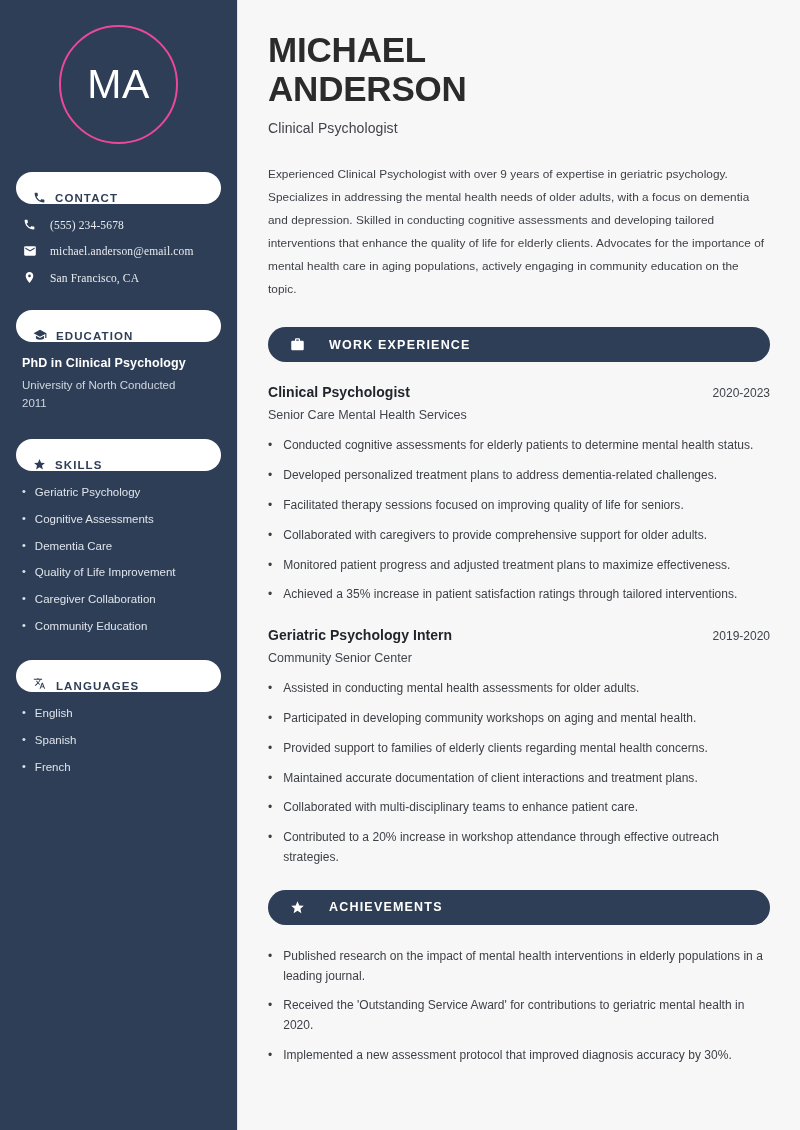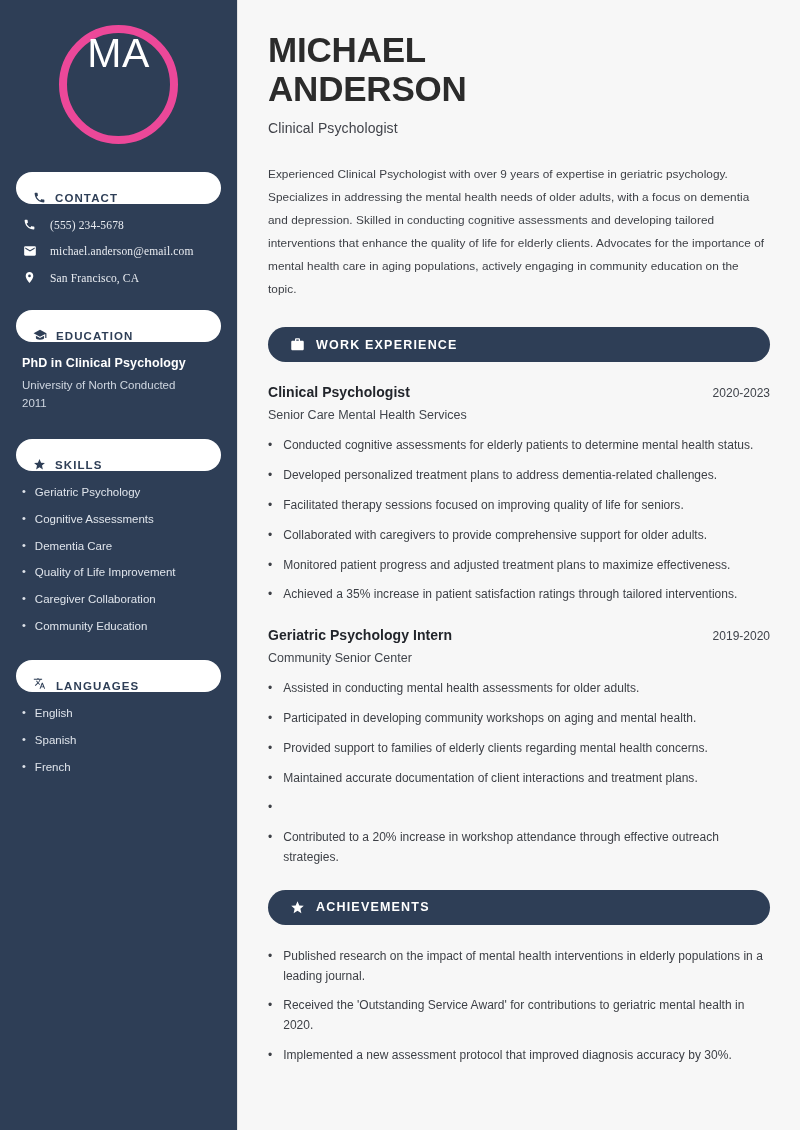--- a/index.html
+++ b/index.html
@@ -29,23 +29,24 @@
 
   .avatar-wrap {
     display: flex;
     justify-content: center;
     padding-top: 25px;
     padding-bottom: 28px;
   }
   .avatar {
     width: 119px;
     height: 119px;
-    border: 8px solid #ec4899;
+    border: 2px solid #ec4899;
     border-radius: 50%;
     display: flex;
+    align-items: center;
     justify-content: center;
   }
   .avatar-initials {
     color: #ffffff;
     font-size: 41px;
     font-weight: 400;
     letter-spacing: 0.5px;
     line-height: 1;
   }
 
@@ -144,21 +145,21 @@
     margin-bottom: 26px;
     letter-spacing: 0.05px;
   }
 
   .pill-dark {
     background: #2e3e56;
     border-radius: 999px;
     height: 35px;
     display: flex;
     align-items: center;
-    gap: 11px;
+    gap: 24px;
     padding: 0 22px;
     margin-bottom: 22px;
   }
   .pill-dark .pill-text {
     color: #ffffff;
     font-size: 12.5px;
     font-weight: 700;
     letter-spacing: 1.2px;
   }
   .pill-dark .ico { display:flex; align-items:center; color:#ffffff; }
@@ -401,20 +402,21 @@
       <li class="bullet">
           <span class="bdot">•</span>
           <span class="btxt">Provided support to families of elderly clients regarding mental health concerns.</span>
         </li>
       <li class="bullet">
           <span class="bdot">•</span>
           <span class="btxt">Maintained accurate documentation of client interactions and treatment plans.</span>
         </li>
       <li class="bullet">
           <span class="bdot">•</span>
+          <span class="btxt">Collaborated with multi-disciplinary teams to enhance patient care.</span>
         </li>
       <li class="bullet">
           <span class="bdot">•</span>
           <span class="btxt">Contributed to a 20% increase in workshop attendance through effective outreach strategies.</span>
         </li>
     </ul>
   </div>
 
   <div class="pill-dark">
     <span class="ico">

